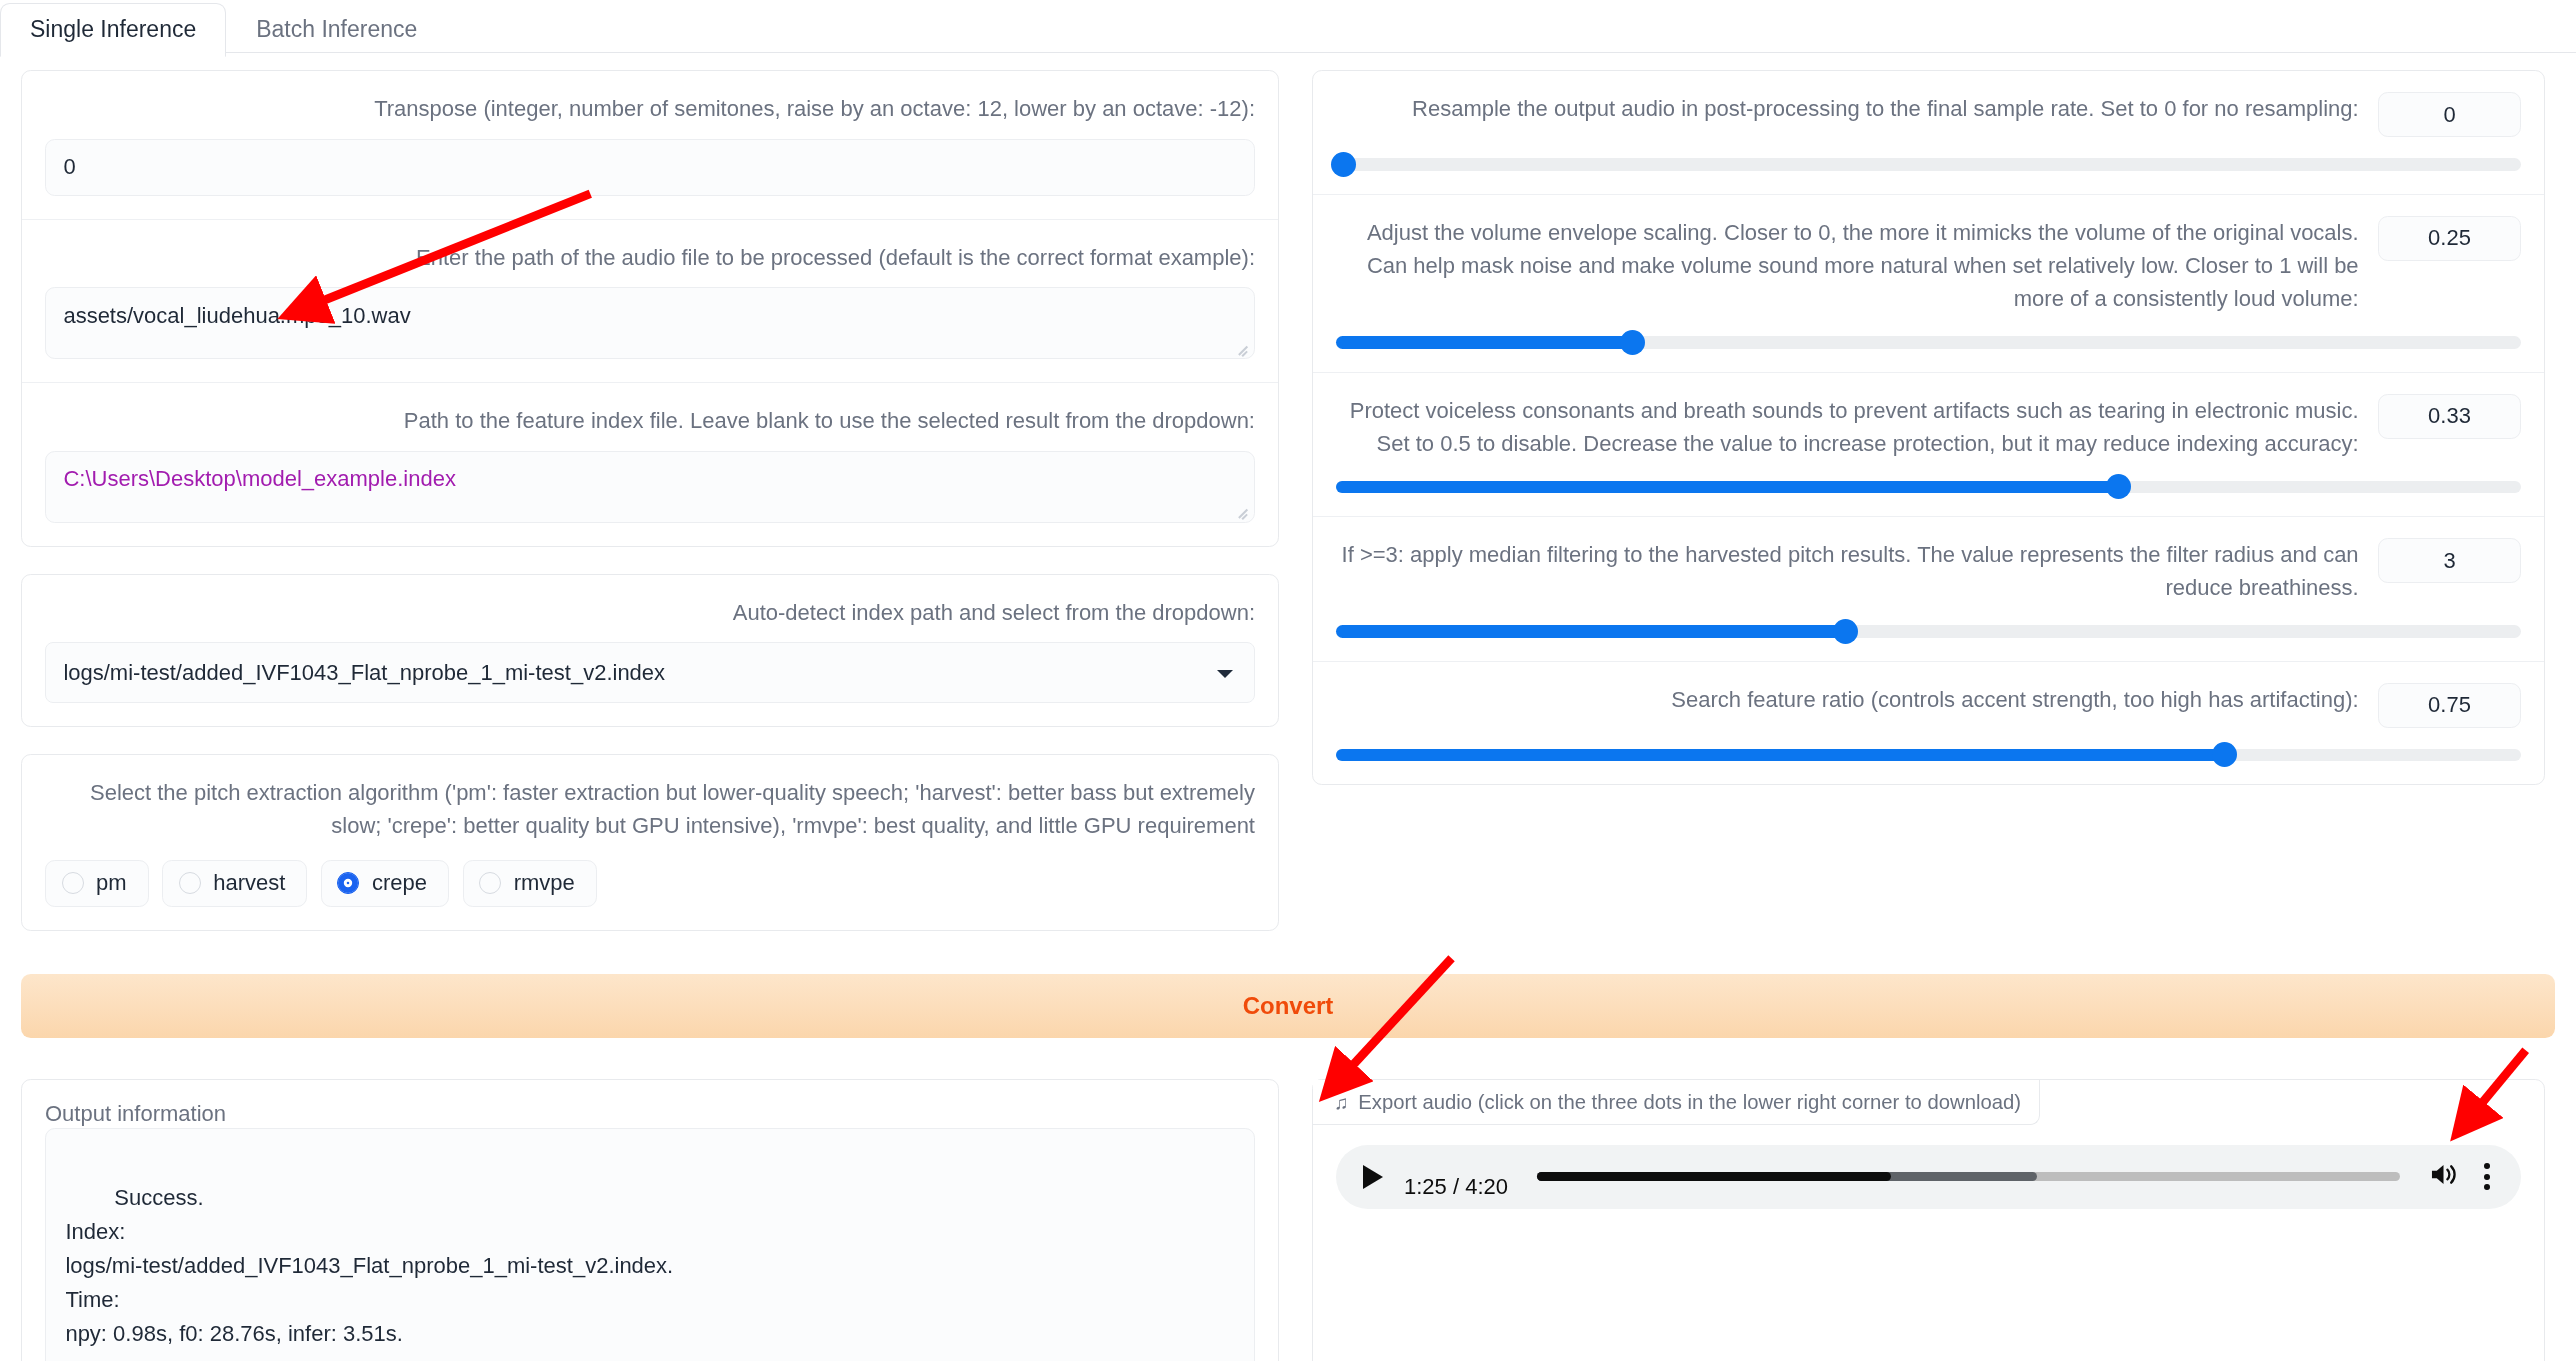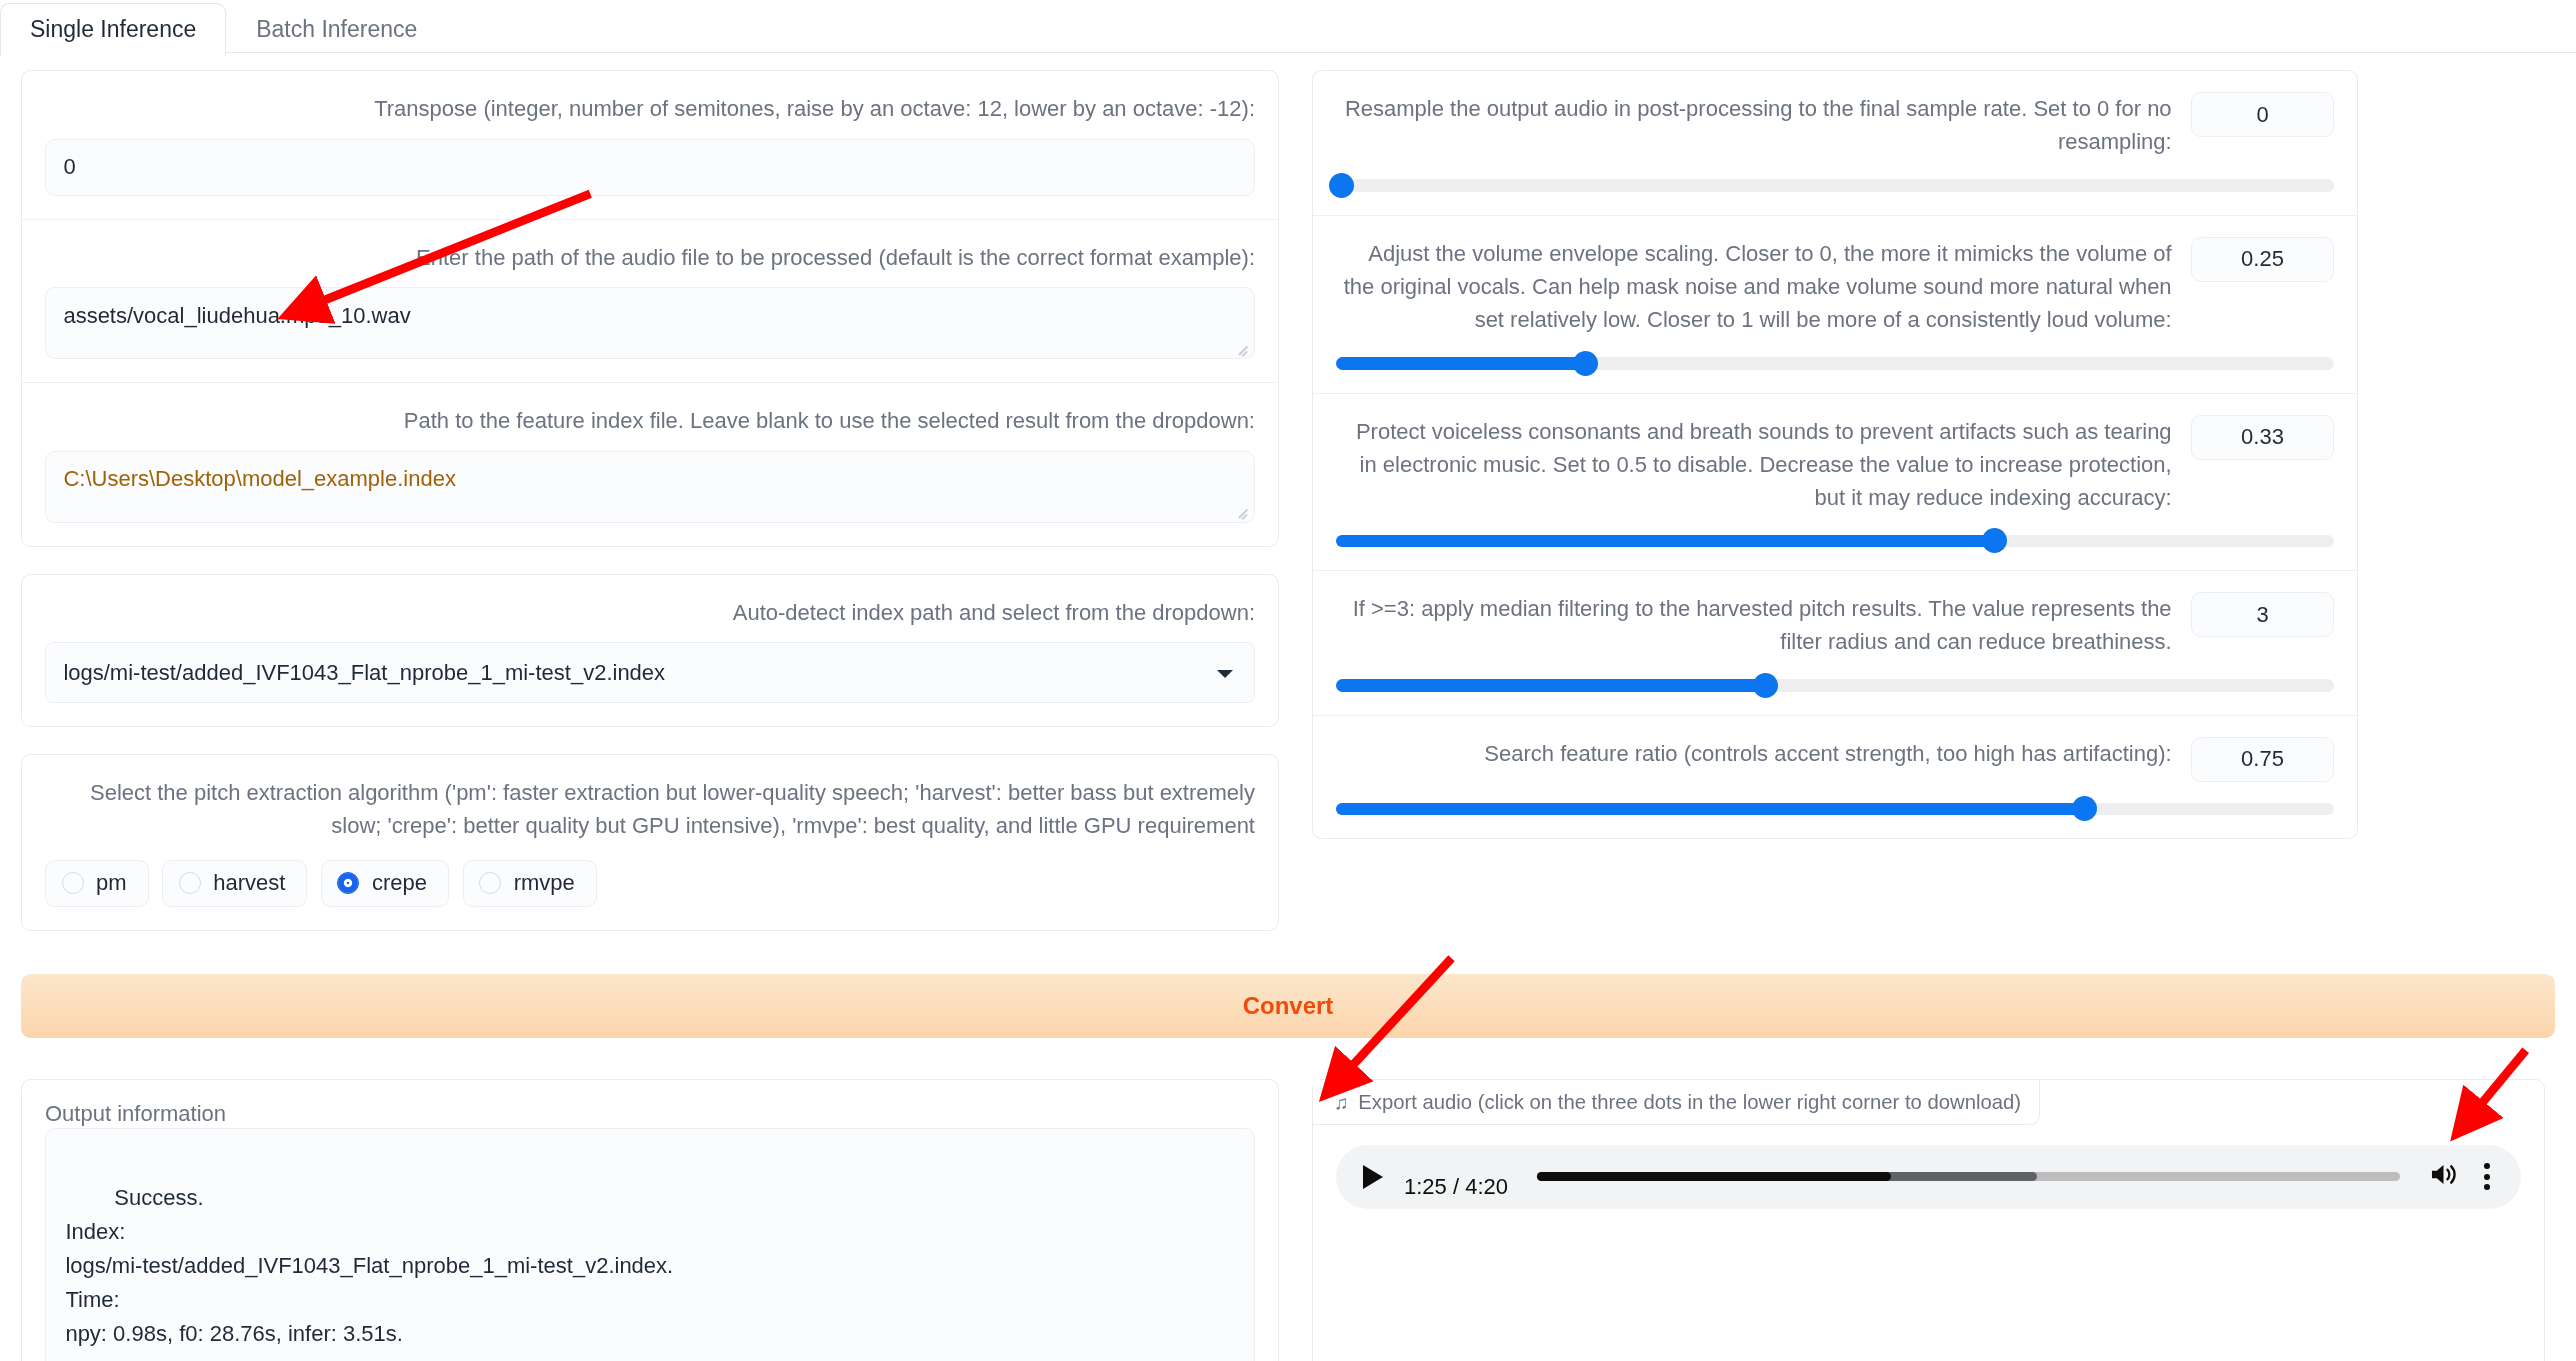--- a/index.html
+++ b/index.html
@@ -38,21 +38,21 @@
     border-bottom-color: #ffffff;
   }
 
   
   .columns {
     display: flex;
     gap: 33px;
     padding: 17.4px 21px 0 21px;
   }
   .col-left { width: 1258px; flex: none; }
-  .col-right { width: 1046px; flex: none; }
+  .col-right { width: 1233px; flex: none; }
 
   .panel {
     border: 1.5px solid #e8eaed;
     border-radius: 9.7px;
     background: #ffffff;
     margin-bottom: 27px;
     overflow: hidden;
   }
   .block {
     padding: 21px 23px 23px 23px;
@@ -72,21 +72,21 @@
   .textbox {
     border: 1.5px solid #eceef1;
     border-radius: 9.7px;
     background: #fbfcfd;
     font-size: 22px;
     color: #1f2937;
     padding: 14.5px 17.4px;
     min-height: 54px;
     position: relative;
   }
-  .textbox.ph { color: #a16207; }
+  .textbox.ph { color: #a21caf; }
   .textbox.tall { min-height: 72px; }
   .resize {
     position: absolute;
     right: 3.9px; bottom: 2.9px;
     width: 13.5px; height: 13.5px;
     pointer-events: none;
   }
   .resize:before, .resize:after {
     content: ""; position: absolute;
     background: #c9ced6; height: 1.5px;

